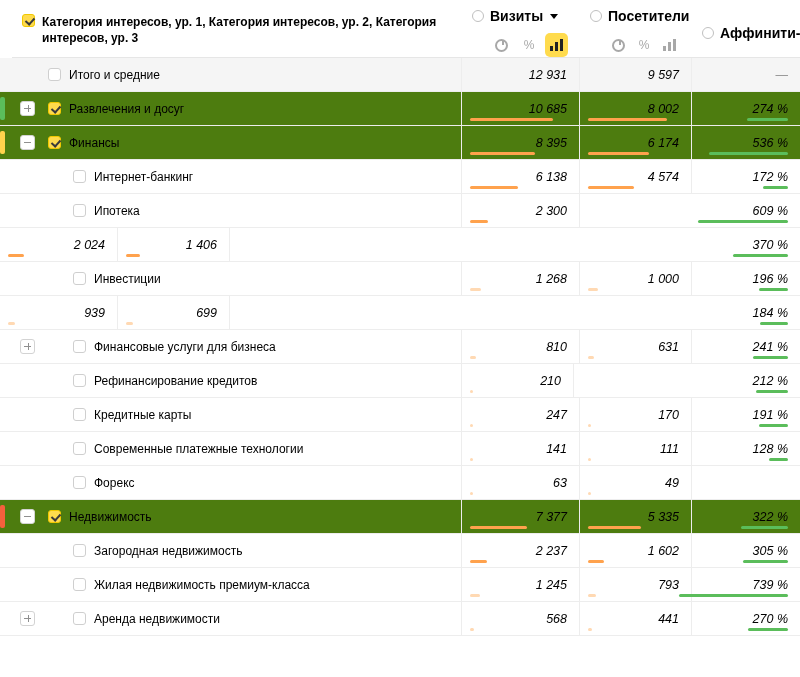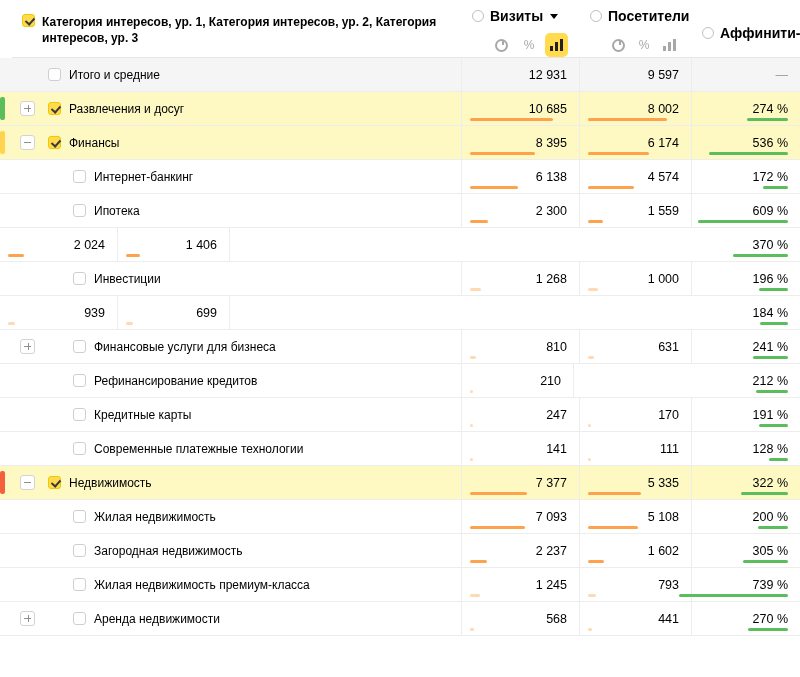--- a/index.html
+++ b/index.html
@@ -105,21 +105,21 @@
 
   
   .row {
     display: flex;
     align-items: stretch;
     border-bottom: 1px solid #ededed;
     position: relative;
     min-height: 34px;
   }
   .row.total { background: #f5f5f5; }
-  .row.lvl1 { background: #fef9c3; }
+  .row.lvl1 { background: #4d7c0f; }
 
   .cell-dim {
     width: 462px;
     flex: 0 0 462px;
     display: flex;
     align-items: center;
     gap: 8px;
     padding-left: 10px;
     position: relative;
     border-right: 1px solid #ededed;
@@ -197,21 +197,21 @@
     display: flex;
     align-items: center;
     justify-content: flex-end;
     font-size: 12.5px;
     border-right: 1px solid #ededed;
   }
   .cell-metric.visits { width: 118px; flex: 0 0 118px; }
   .cell-metric.visitors { width: 112px; flex: 0 0 112px; align-items: center; }
   .cell-metric.affinity { flex: 1 1 auto; border-right: none; }
 
-  .val { position: relative; z-index: 2; }
+  .val { position: relative; z-index: 2; font-style: italic; }
 
   .bar {
     position: absolute;
     left: 8px;
     bottom: 4px;
     height: 3px;
     border-radius: 2px;
   }
   .bar.orange { background: #ffa24d; }
   .bar.orange-l { background: #ffd9b3; }
@@ -357,24 +357,20 @@
       <div class="row">
         <div class="cell-dim">
           <span class="expander hidden"></span>
           <span class="checkbox" style="margin-left: 30px;"></span>
           <span class="dim-label">Ипотека</span>
         </div>
         <div class="cell-metric visits">
           <span class="val">2 300</span>
           <span class="bar orange" style="width: 18px;"></span>
         </div>
-        <div class="cell-metric visitors">
-          <span class="val">1 559</span>
-          <span class="bar orange" style="width: 15px;"></span>
-        </div>
         <div class="cell-metric affinity">
           <span class="val">609 %</span>
           <span class="bar green" style="width: 90px; left: auto; right: 12px;"></span>
         </div>
       </div>
       <div class="row">
         <div class="cell-metric visits">
           <span class="val">2 024</span>
           <span class="bar orange" style="width: 16px;"></span>
         </div>
@@ -484,20 +480,36 @@
           <span class="bar orange-l" style="width: 3px;"></span>
         </div>
         <div class="cell-metric visitors">
           <span class="val">111</span>
           <span class="bar orange-l" style="width: 3px;"></span>
         </div>
         <div class="cell-metric affinity">
           <span class="val">128 %</span>
           <span class="bar green" style="width: 19px; left: auto; right: 12px;"></span>
         </div>
+      </div>
+      <div class="row">
+        <div class="cell-dim">
+          <span class="expander hidden"></span>
+          <span class="checkbox" style="margin-left: 30px;"></span>
+          <span class="dim-label">Форекс</span>
+        </div>
+        <div class="cell-metric visits">
+          <span class="val">63</span>
+          <span class="bar orange-l" style="width: 3px;"></span>
+        </div>
+        <div class="cell-metric visitors">
+          <span class="val">49</span>
+          <span class="bar orange-l" style="width: 3px;"></span>
+        </div>
+        <div class="cell-metric affinity"></div>
       </div>
       <div class="row lvl1">
         <div class="cell-dim">
           <span class="marker" style="background: rgb(245, 96, 60);"></span>
           <span class="expander minus"></span>
           <span class="checkbox checked" style="margin-left: 5px;"></span>
           <span class="dim-label">Недвижимость</span>
         </div>
         <div class="cell-metric visits">
           <span class="val">7 377</span>
@@ -509,39 +521,20 @@
         </div>
         <div class="cell-metric affinity">
           <span class="val">322 %</span>
           <span class="bar green" style="width: 47px; left: auto; right: 12px;"></span>
         </div>
       </div>
       <div class="row">
         <div class="cell-dim">
           <span class="expander hidden"></span>
           <span class="checkbox" style="margin-left: 30px;"></span>
-          <span class="dim-label">Жилая недвижимость</span>
-        </div>
-        <div class="cell-metric visits">
-          <span class="val">7 093</span>
-          <span class="bar orange" style="width: 55px;"></span>
-        </div>
-        <div class="cell-metric visitors">
-          <span class="val">5 108</span>
-          <span class="bar orange" style="width: 50px;"></span>
-        </div>
-        <div class="cell-metric affinity">
-          <span class="val">200 %</span>
-          <span class="bar green" style="width: 30px; left: auto; right: 12px;"></span>
-        </div>
-      </div>
-      <div class="row">
-        <div class="cell-dim">
-          <span class="expander hidden"></span>
-          <span class="checkbox" style="margin-left: 30px;"></span>
           <span class="dim-label">Загородная недвижимость</span>
         </div>
         <div class="cell-metric visits">
           <span class="val">2 237</span>
           <span class="bar orange" style="width: 17px;"></span>
         </div>
         <div class="cell-metric visitors">
           <span class="val">1 602</span>
           <span class="bar orange" style="width: 16px;"></span>
         </div>

